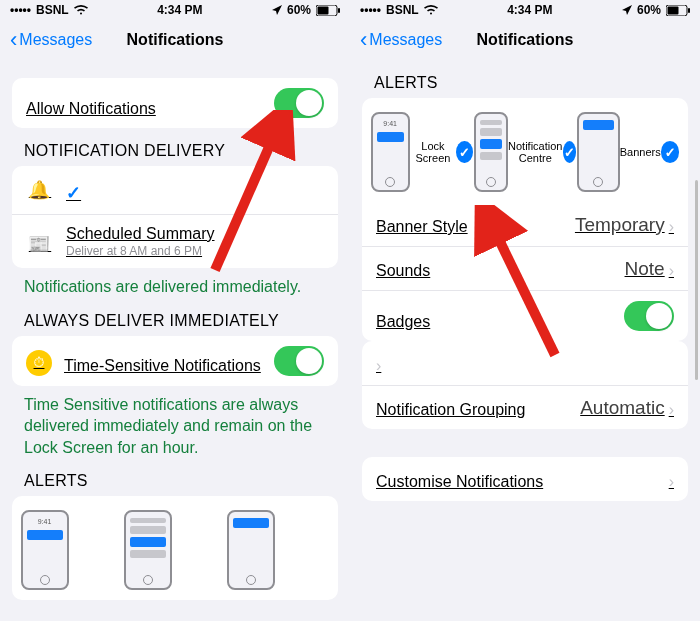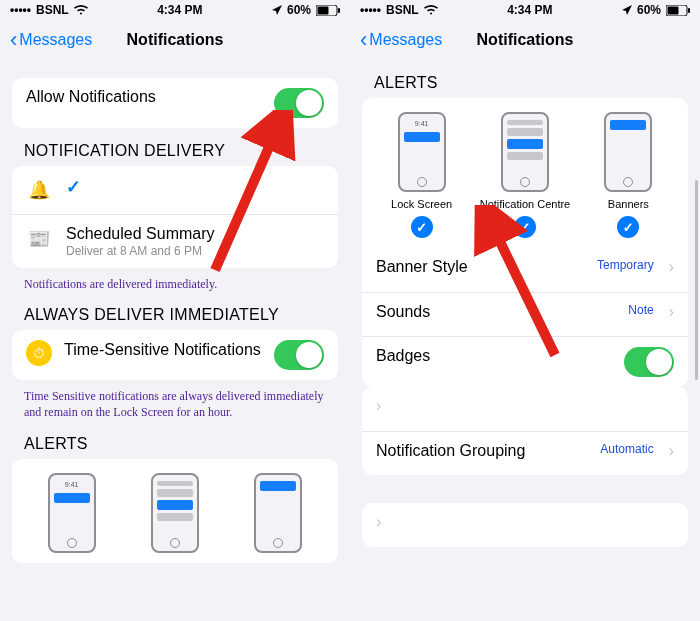--- a/index.html
+++ b/index.html
@@ -62,73 +62,72 @@
     padding: 14px 12px 6px;
     letter-spacing: 0.3px;
   }
   .card {
     background: #fff;
     border-radius: 10px;
     overflow: hidden;
   }
   .row {
     display: flex;
-    align-items: flex-start;
+    align-items: flex-end;
     padding: 10px 14px;
     min-height: 44px;
     position: relative;
+    text-decoration: underline;
   }
   .row + .row { border-top: 1px solid #e5e5ea; }
   .row-icon {
     width: 28px;
     height: 28px;
     border-radius: 6px;
     display: flex;
     align-items: center;
     justify-content: center;
     margin-right: 12px;
     flex-shrink: 0;
   }
   .row-body { flex: 1; }
   .row-title { font-size: 16px; color: #000; }
   .row-sub { font-size: 12px; color: #8e8e93; margin-top: 1px; }
-  .row-value { font-size: 12px; color: #1d4ed8; margin-right: 15px; }
+  .row-value { font-size: 19px; color: #404040; margin-right: 4px; }
   .toggle {
     width: 50px;
     height: 30px;
     border-radius: 15px;
     position: relative;
     flex-shrink: 0;
   }
   .toggle.on { background: #34c759; }
   .toggle .knob {
     width: 26px; height: 26px;
     background: #fff; border-radius: 50%;
     position: absolute; top: 2px;
     box-shadow: 0 1px 3px rgba(0,0,0,0.2);
   }
   .toggle.on .knob { right: 2px; }
   .check { color: #007aff; font-size: 18px; font-weight: 600; }
   .footer-text {
-    font-size: 12px;
-    color: #4c1d95;
+    font-size: 16px;
+    color: #15803d;
     padding: 8px 12px 0;
     line-height: 1.35;
-    font-family: Liberation Serif, serif;
   }
   .alert-options {
     display: flex;
     justify-content: space-around;
     padding: 14px 8px 10px;
   }
   .alert-opt {
     display: flex;
-    flex-direction: column;
-    align-items: center;
-    gap: 6px;
+    flex-direction: row;
+    align-items: center;
     width: 33%;
   }
   .alert-label { font-size: 11px; color: #000; text-align: center; }
   .circle-check {
     width: 22px; height: 22px;
     border-radius: 50%;
     background: #007aff;
     display: flex;
     align-items: center;
     justify-content: center;
@@ -382,20 +381,23 @@
         <div class="row-body">
             <div class="row-title">Notification Grouping</div>
           </div>
         <span class="row-value">Automatic</span>
         <span class="chevron">›</span>
       </div>
     </div>
 
     <div class="card" style="margin-top:28px">
       <div class="row">
+        <div class="row-body">
+            <div class="row-title">Customise Notifications</div>
+          </div>
         <span class="chevron">›</span>
       </div>
     </div>
   </div>
 
   <div class="scroll-ind"></div>
 
   <svg class="arrow" style="left:110px;top:205px" width="110" height="160" viewBox="0 0 110 160">
     <defs>
         <marker id="ah2" markerWidth="6" markerHeight="6" refX="3" refY="3" orient="auto">

